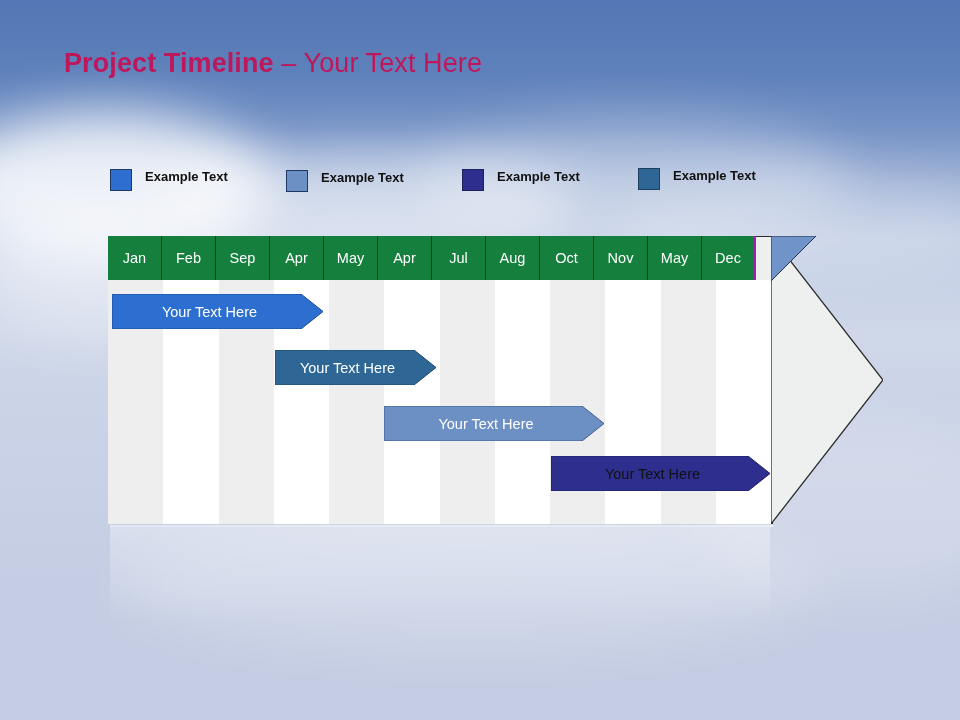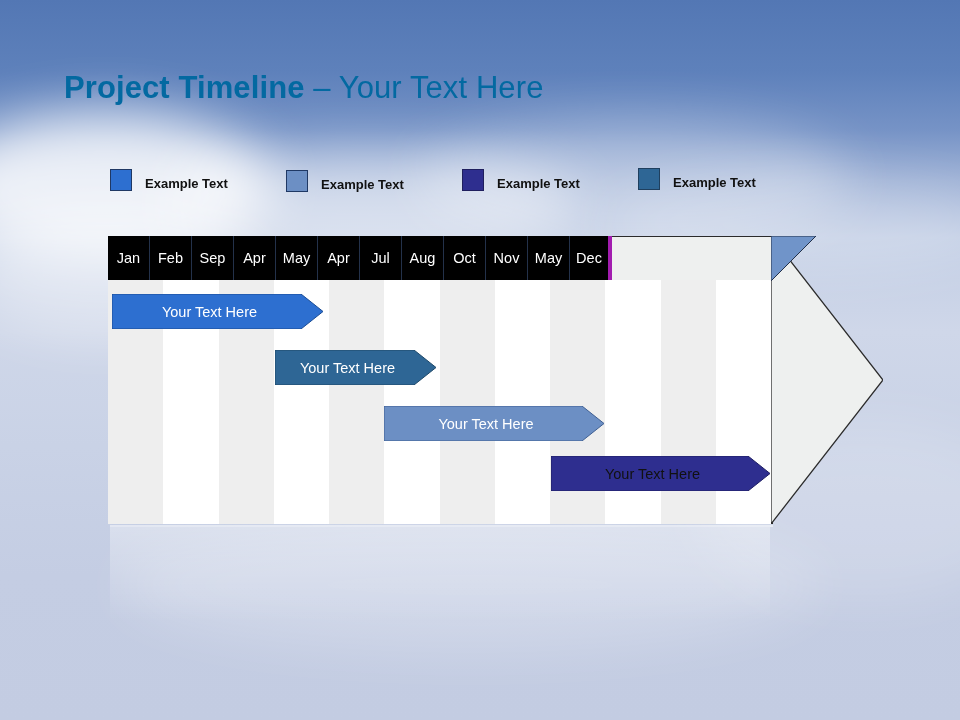--- a/index.html
+++ b/index.html
@@ -28,30 +28,30 @@
   .cloud-a{left:-60px;top:112px;width:330px;height:150px;background:rgba(255,255,255,.80);}
   .cloud-b{left:160px;top:150px;width:420px;height:110px;background:rgba(255,255,255,.48);}
   .cloud-c{left:420px;top:120px;width:430px;height:120px;background:rgba(255,255,255,.30);}
   .cloud-d{left:-40px;top:215px;width:300px;height:120px;background:rgba(255,255,255,.42);}
   .cloud-e{left:600px;top:180px;width:400px;height:90px;background:rgba(255,255,255,.22);}
   .cloud-f{left:120px;top:520px;width:700px;height:130px;background:rgba(255,255,255,.22);}
   .cloud-g{left:700px;top:420px;width:330px;height:180px;background:rgba(255,255,255,.18);}
 
   
   #title{
-    position:absolute;left:64px;top:70px;
-    font-size:31px;color:#0369a1;white-space:nowrap;
+    position:absolute;left:64px;top:48px;
+    font-size:27px;color:#be185d;white-space:nowrap;
     letter-spacing:.1px;
   }
   #title .strong{font-weight:bold;}
   #title .light{font-weight:normal;}
 
   
   #legend{position:absolute;left:0;top:0;width:960px;height:0;}
-  .legend-item{position:absolute;display:flex;align-items:flex-end;}
+  .legend-item{position:absolute;display:flex;align-items:flex-start;}
   .legend-swatch{
     width:22px;height:22px;border:1px solid #1f3864;
     box-sizing:border-box;flex:0 0 auto;
   }
   .legend-label{
     margin-left:13px;font-size:13px;font-weight:bold;color:#111111;
     white-space:nowrap;
   }
 
   
@@ -64,26 +64,26 @@
     position:absolute;left:663px;top:0;width:112px;height:288px;
   }
   .chevron-head svg{display:block;}
 
   
   .month-row{
     position:absolute;left:0;top:0;height:44px;width:663px;display:flex;
     z-index:3;
   }
   .month-cell{
-    width:42px;height:44px;background:#000000;
+    width:54px;height:44px;background:#15803d;
     border-right:1px solid #23314a;box-sizing:border-box;
     color:#ffffff;font-size:14.5px;
     display:flex;align-items:center;justify-content:center;
   }
-  .month-cell:last-child{border-right:4px solid #a21caf;}
+  .month-cell:last-child{border-right:2px solid #a21caf;}
   .header-tip{
     position:absolute;left:663px;top:0;width:112px;height:44px;z-index:2;
   }
 
   
   .cols{position:absolute;left:0;top:44px;height:244px;width:663px;display:flex;z-index:1;}
   .col{width:55.25px;height:100%;box-sizing:border-box;}
   .col.odd{background:#eeeeee;}
   .col.even{background:#ffffff;}
 

